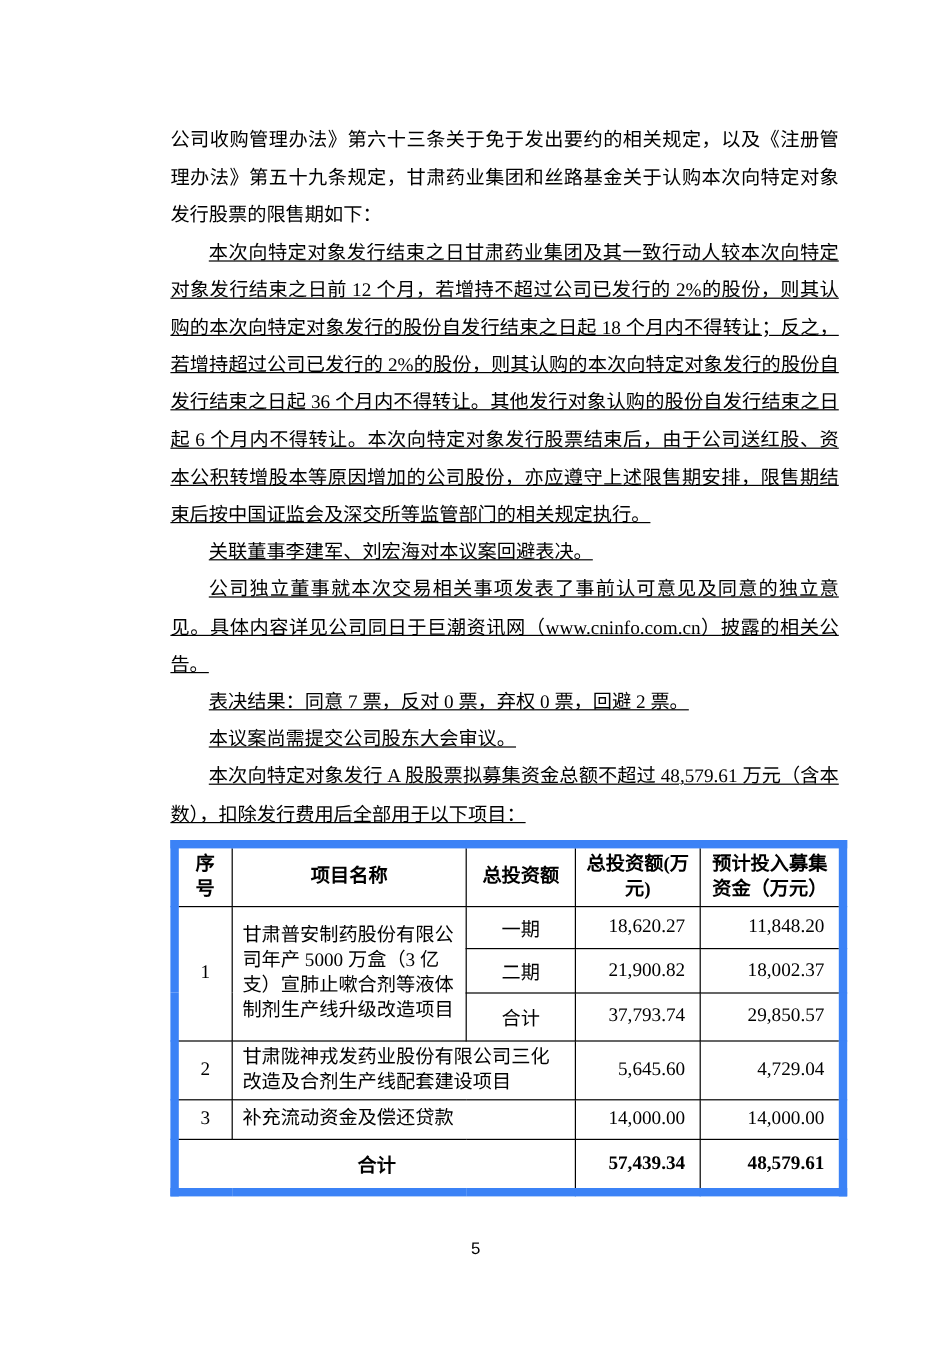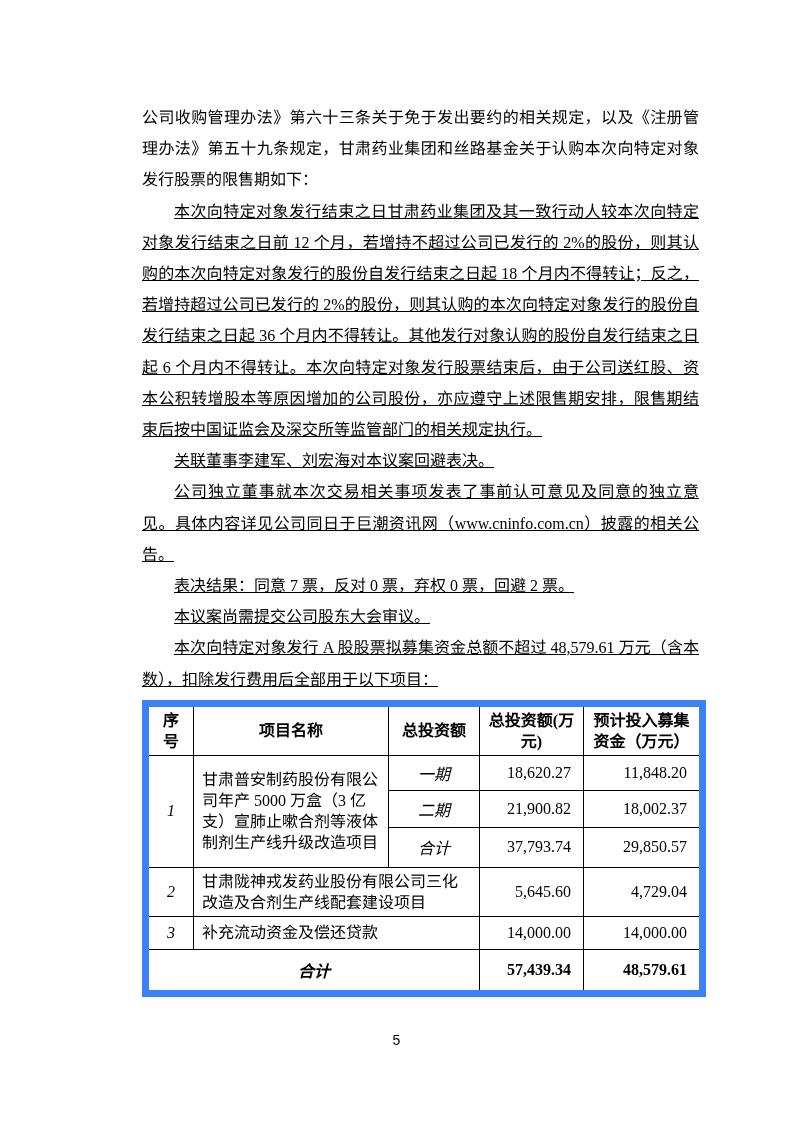--- a/index.html
+++ b/index.html
@@ -57,21 +57,20 @@
     padding: 3px 8px;
     height: 38px;
     word-break: break-all;
   }
   table.fund th.seq {
     padding: 3px 10px;
   }
   td.center {
     text-align: center;
     padding: 2px 4px;
-    font-style: italic;
   }
   td.name {
     text-align: left;
     line-height: 21px;
     padding: 3px 8px;
     word-break: break-all;
   }
   td.num {
     text-align: right;
     padding: 2px 12px 2px 4px;

